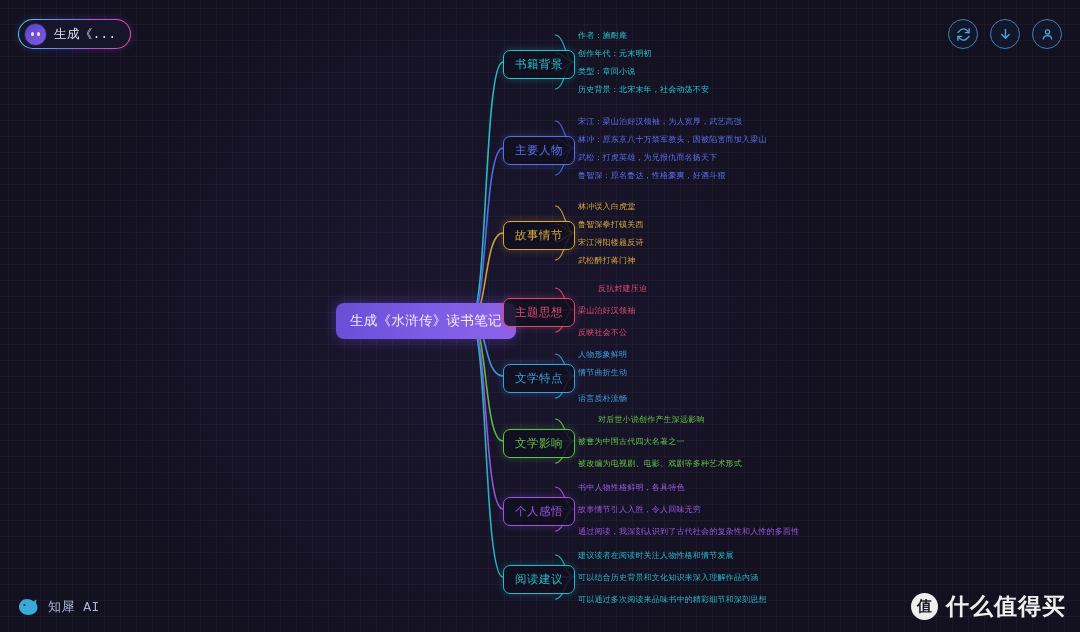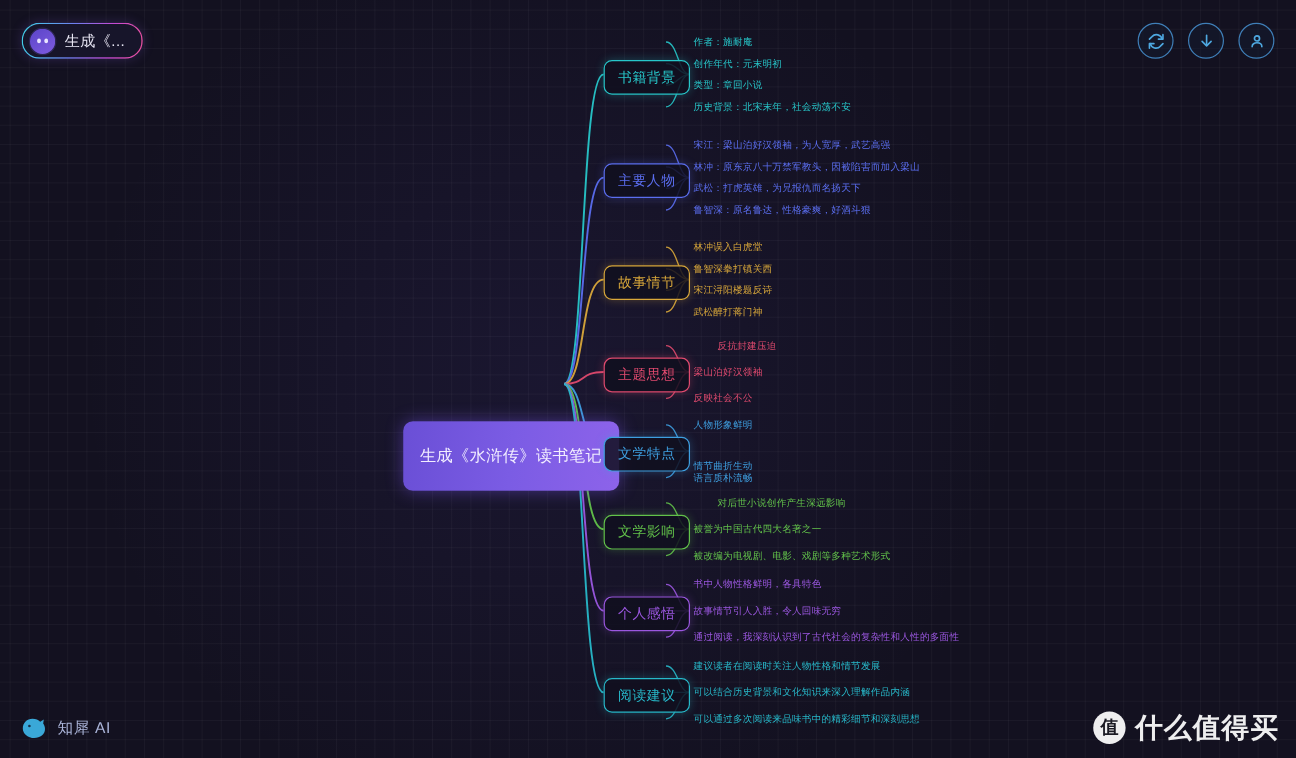--- a/index.html
+++ b/index.html
@@ -11,21 +11,21 @@
     position: relative;
     width: 1080px;
     height: 632px;
     overflow: hidden;
     background-color: #131120;
     background-image:
       linear-gradient(to right, rgba(255,255,255,0.035) 1px, transparent 1px),
       linear-gradient(to bottom, rgba(255,255,255,0.035) 1px, transparent 1px);
     background-size: 16px 16px;
     background-position: 8px 8px;
-    font-family: Liberation Sans, sans-serif;
+    font-family: Liberation Mono, monospace;
     -webkit-font-smoothing: antialiased;
   }
   #app::before {
     content: "";
     position: absolute;
     inset: 0;
     background:
       radial-gradient(circle at 42% 50%, rgba(90,70,190,0.10), transparent 55%);
     pointer-events: none;
   }
@@ -107,28 +107,27 @@
   .node {
     position: absolute;
     box-sizing: border-box;
     display: flex;
     align-items: center;
     justify-content: center;
     border-radius: 7px;
     white-space: nowrap;
   }
   .node-root {
-    padding: 20px 14px;
+    padding: 9px 14px;
     font-size: 13.5px;
     color: #f2eeff;
     background: linear-gradient(95deg, #6a4fd6 0%, #7b5ce4 50%, #8d63ea 100%);
     border-radius: 8px;
     letter-spacing: 0.3px;
     box-shadow: 0 0 14px rgba(120,85,230,0.45);
-    margin-top: 48px;
   }
   .node-branch {
     padding: 6px 11px;
     font-size: 11.5px;
     border-width: 1.4px;
     border-style: solid;
     letter-spacing: 0.5px;
     background: rgba(16,15,30,0.85);
   }
   .leaf {
@@ -275,21 +274,21 @@
       <div class="leaf" style="left: 578px; top: 206px; color: rgb(217, 168, 58);">林冲误入白虎堂</div>
       <div class="leaf" style="left: 578px; top: 224px; color: rgb(217, 168, 58);">鲁智深拳打镇关西</div>
       <div class="leaf" style="left: 578px; top: 242px; color: rgb(217, 168, 58);">宋江浔阳楼题反诗</div>
       <div class="leaf" style="left: 578px; top: 260px; color: rgb(217, 168, 58);">武松醉打蒋门神</div>
       <div class="node node-branch" style="left: 503px; top: 298px; color: rgb(224, 74, 110); border-color: rgb(224, 74, 110); box-shadow: rgba(224, 74, 110, 0.3) 0px 0px 8px;">主题思想</div>
       <div class="leaf" style="left: 578px; top: 288px; color: rgb(224, 74, 110); margin-left: 20px;">反抗封建压迫</div>
       <div class="leaf" style="left: 578px; top: 310px; color: rgb(224, 74, 110);">梁山泊好汉领袖</div>
       <div class="leaf" style="left: 578px; top: 332px; color: rgb(224, 74, 110);">反映社会不公</div>
       <div class="node node-branch" style="left: 503px; top: 364px; color: rgb(62, 159, 224); border-color: rgb(62, 159, 224); box-shadow: rgba(62, 159, 224, 0.3) 0px 0px 8px;">文学特点</div>
       <div class="leaf" style="left: 578px; top: 354px; color: rgb(62, 159, 224);">人物形象鲜明</div>
-      <div class="leaf" style="left: 578px; top: 388px; color: rgb(62, 159, 224);">情节曲折生动</div>
+      <div class="leaf" style="left: 578px; top: 372px; color: rgb(62, 159, 224);">情节曲折生动</div>
       <div class="leaf" style="left: 578px; top: 398px; color: rgb(62, 159, 224);">语言质朴流畅</div>
       <div class="node node-branch" style="left: 503px; top: 429px; color: rgb(98, 194, 74); border-color: rgb(98, 194, 74); box-shadow: rgba(98, 194, 74, 0.3) 0px 0px 8px;">文学影响</div>
       <div class="leaf" style="left: 598px; top: 419px; color: rgb(98, 194, 74); text-align: center;">对后世小说创作产生深远影响</div>
       <div class="leaf" style="left: 578px; top: 441px; color: rgb(98, 194, 74); text-align: right;">被誉为中国古代四大名著之一</div>
       <div class="leaf" style="left: 578px; top: 463px; color: rgb(98, 194, 74);">被改编为电视剧、电影、戏剧等多种艺术形式</div>
       <div class="node node-branch" style="left: 503px; top: 497px; color: rgb(155, 87, 224); border-color: rgb(155, 87, 224); box-shadow: rgba(155, 87, 224, 0.3) 0px 0px 8px;">个人感悟</div>
       <div class="leaf" style="left: 578px; top: 487px; color: rgb(155, 87, 224);">书中人物性格鲜明，各具特色</div>
       <div class="leaf" style="left: 578px; top: 509px; color: rgb(155, 87, 224);">故事情节引人入胜，令人回味无穷</div>
       <div class="leaf" style="left: 578px; top: 531px; color: rgb(155, 87, 224);">通过阅读，我深刻认识到了古代社会的复杂性和人性的多面性</div>
       <div class="node node-branch" style="left: 503px; top: 565px; color: rgb(39, 184, 201); border-color: rgb(39, 184, 201); box-shadow: rgba(39, 184, 201, 0.3) 0px 0px 8px;">阅读建议</div>

